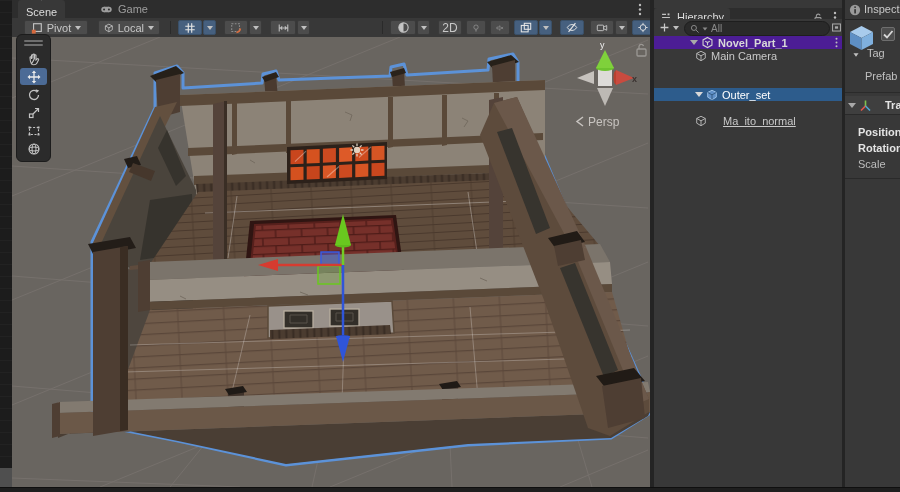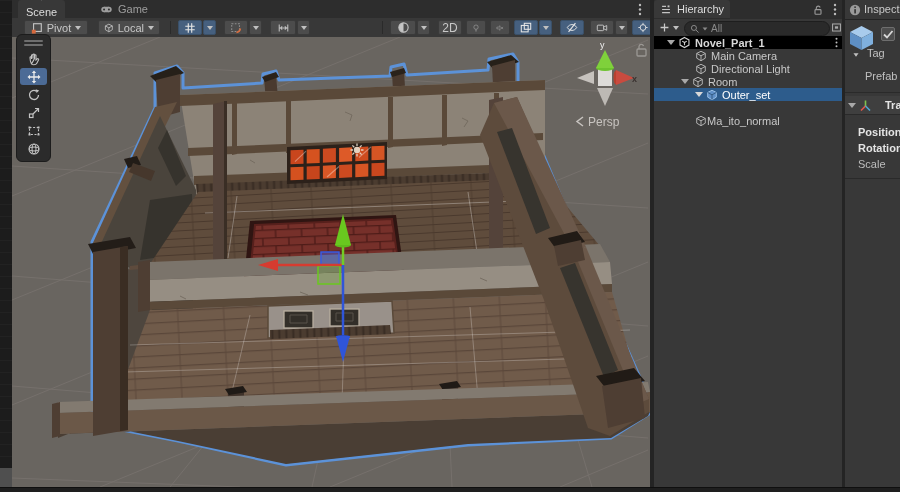--- a/index.html
+++ b/index.html
@@ -387,21 +387,21 @@
           <ellipse cx="7" cy="7" rx="5" ry="2" fill="none" stroke="#C4C4C4" stroke-width="1"></ellipse>
           <ellipse cx="7" cy="7" rx="2" ry="5" fill="none" stroke="#C4C4C4" stroke-width="1"></ellipse>
         </svg>
     </div>
   </div>
 
   <div class="abs" style="left:650px;top:0;width:4px;height:487px;background:#242424;"></div>
   <div class="abs" style="left:842px;top:0;width:3px;height:487px;background:#242424;"></div>
 
   <div class="abs" style="left:654px;top:0;width:188px;height:487px;background:#383838;overflow:hidden;">
-    <div class="abs panelhead" style="left:0;top:0;width:188px;height:19px;text-decoration:underline;">
+    <div class="abs panelhead" style="left:0;top:8px;width:188px;height:19px;text-decoration:underline;">
       <div class="tab active abs" style="left:0;top:0;padding:0 6px;">
         <svg width="12" height="11" viewBox="0 0 14 14">
             <path d="M2,3 H7 M2,7 H12 M2,11 H12" stroke="#C4C4C4" stroke-width="1.4"></path>
             <rect x="9" y="1.8" width="2.4" height="2.4" fill="#C4C4C4"></rect>
           </svg>
         <span>Hierarchy</span>
       </div>
       <svg class="abs" style="left:158px;top:4px;" width="12" height="12" viewBox="0 0 14 14">
           <rect x="3.5" y="6.5" width="7" height="5.5" rx="1" fill="none" stroke="#9A9A9A" stroke-width="1.3"></rect>
           <path d="M5,6.5 V4.6 A2.3,2.3 0 0 1 9.5,4.1" fill="none" stroke="#9A9A9A" stroke-width="1.3"></path>
@@ -424,65 +424,52 @@
           </svg>
         <span class="dd abs" style="left:17px;top:5px;border-top-color:#8A8A8A;transform:scale(0.8);"></span>
         <input type="text" placeholder="All" style="">
       </div>
       <svg class="abs" style="left:177px;top:3px;" width="11" height="11" viewBox="0 0 14 14">
           <rect x="2" y="2.5" width="10" height="9" fill="none" stroke="#AAAAAA" stroke-width="1.3"></rect>
           <rect x="5" y="5.5" width="4" height="3" fill="#AAAAAA"></rect>
         </svg>
     </div>
 
-    <div class="hrow" style="top:36px;background:#000000;">
+    <div class="hrow" style="top:36px;background:#4c1d95;padding-left:23px;">
       <span class="fold" style="margin-left:13px;"></span>
       <svg style="margin-left:3px;" width="13" height="13" viewBox="0 0 14 14">
           <path d="M7,1.5 L11.8,4.2 V9.8 L7,12.5 L2.2,9.8 V4.2 Z" fill="none" stroke="#CFCFCF" stroke-width="1.2"></path>
           <path d="M4.5,5.5 L7,7 L9.5,5.5 M7,7 V10" fill="none" stroke="#CFCFCF" stroke-width="1.2"></path>
         </svg>
       <span class="lbl" style="margin-left:4px;font-weight:bold;color:#D8D8D8;">Novel_Part_1</span>
       <svg class="abs" style="left:180px;top:1px;" width="5" height="11" viewBox="0 0 6 13">
           <circle cx="3" cy="2" r="1.2" fill="#BDBDBD"></circle>
           <circle cx="3" cy="6.5" r="1.2" fill="#BDBDBD"></circle>
           <circle cx="3" cy="11" r="1.2" fill="#BDBDBD"></circle>
         </svg>
     </div>
     <div class="hrow" style="top:49px;">
       <svg style="margin-left:41px;" width="12" height="12" viewBox="0 0 14 14">
           <path d="M7,1.5 L12,4 V9.5 L7,12.5 L2,9.5 V4 Z M2,4 L7,6.8 L12,4 M7,6.8 V12.5" fill="none" stroke="#B8B8B8" stroke-width="1.1"></path>
         </svg>
       <span class="lbl" style="margin-left:4px;">Main Camera</span>
     </div>
-    <div class="hrow" style="top:62px;">
-      <svg style="margin-left:41px;" width="12" height="12" viewBox="0 0 14 14">
-          <path d="M7,1.5 L12,4 V9.5 L7,12.5 L2,9.5 V4 Z M2,4 L7,6.8 L12,4 M7,6.8 V12.5" fill="none" stroke="#B8B8B8" stroke-width="1.1"></path>
-        </svg>
-      <span class="lbl" style="margin-left:4px;">Directional Light</span>
-    </div>
-    <div class="hrow" style="top:75px;">
-      <span class="fold" style="margin-left:27px;"></span>
-      <svg style="margin-left:3px;" width="12" height="12" viewBox="0 0 14 14">
-          <path d="M7,1.5 L12,4 V9.5 L7,12.5 L2,9.5 V4 Z M2,4 L7,6.8 L12,4 M7,6.8 V12.5" fill="none" stroke="#B8B8B8" stroke-width="1.1"></path>
-        </svg>
-      <span class="lbl" style="margin-left:4px;">Room</span>
-    </div>
     <div class="hrow" style="top:88px;background:#2D5C8C;">
       <span class="fold" style="margin-left:41px;border-top-color:#D8D8D8;"></span>
       <svg style="margin-left:3px;" width="12" height="12" viewBox="0 0 14 14">
           <path d="M7,1.5 L12,4 V9.5 L7,12.5 L2,9.5 V4 Z" fill="#5E8FC7" stroke="#9CC2E8" stroke-width="1.1"></path>
           <path d="M2,4 L7,6.8 L12,4 M7,6.8 V12.5" fill="none" stroke="#33597F" stroke-width="1.1"></path>
         </svg>
       <span class="lbl" style="margin-left:4px;color:#FFFFFF;">Outer_set</span>
     </div>
     <div class="hrow" style="top:114px;">
       <svg style="margin-left:41px;" width="12" height="12" viewBox="0 0 14 14">
           <path d="M7,1.5 L12,4 V9.5 L7,12.5 L2,9.5 V4 Z M2,4 L7,6.8 L12,4 M7,6.8 V12.5" fill="none" stroke="#B8B8B8" stroke-width="1.1"></path>
         </svg>
-      <span class="lbl" style="margin-left:0;">Ma_ito_normal</span>
+      <span class="lbl" style="margin-left:16px;text-decoration:underline;">Ma_ito_normal</span>
     </div>
   </div>
 
   <div class="abs" style="left:845px;top:0;width:55px;height:487px;background:#383838;overflow:hidden;">
     <div class="abs panelhead" style="left:0;top:0;width:55px;height:19px;background:#383838;">
       <svg class="abs" style="left:4px;top:4px;" width="12" height="12" viewBox="0 0 14 14">
           <circle cx="7" cy="7" r="6" fill="#9A9A9A"></circle>
           <rect x="6.2" y="2.8" width="1.8" height="1.8" fill="#2D2D2D"></rect>
           <rect x="6.2" y="6" width="1.8" height="5" fill="#2D2D2D"></rect>
         </svg>

